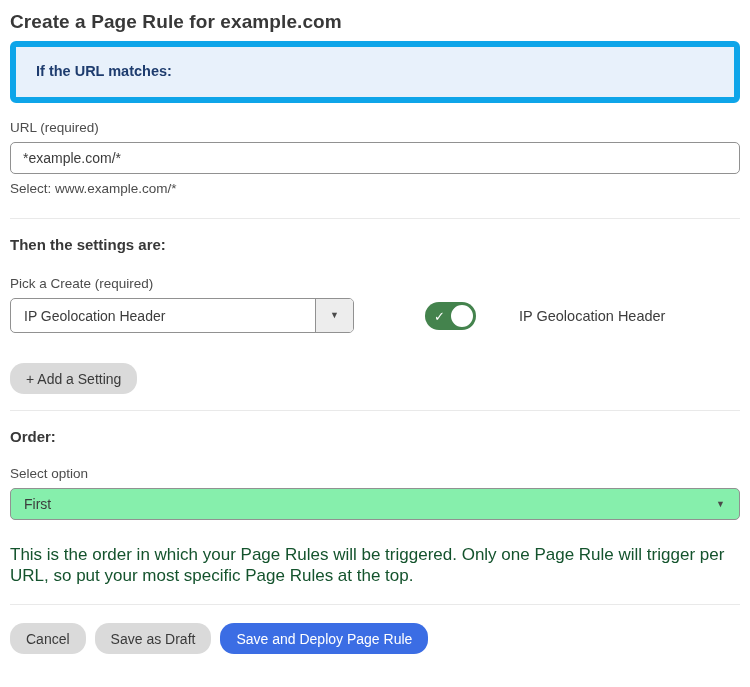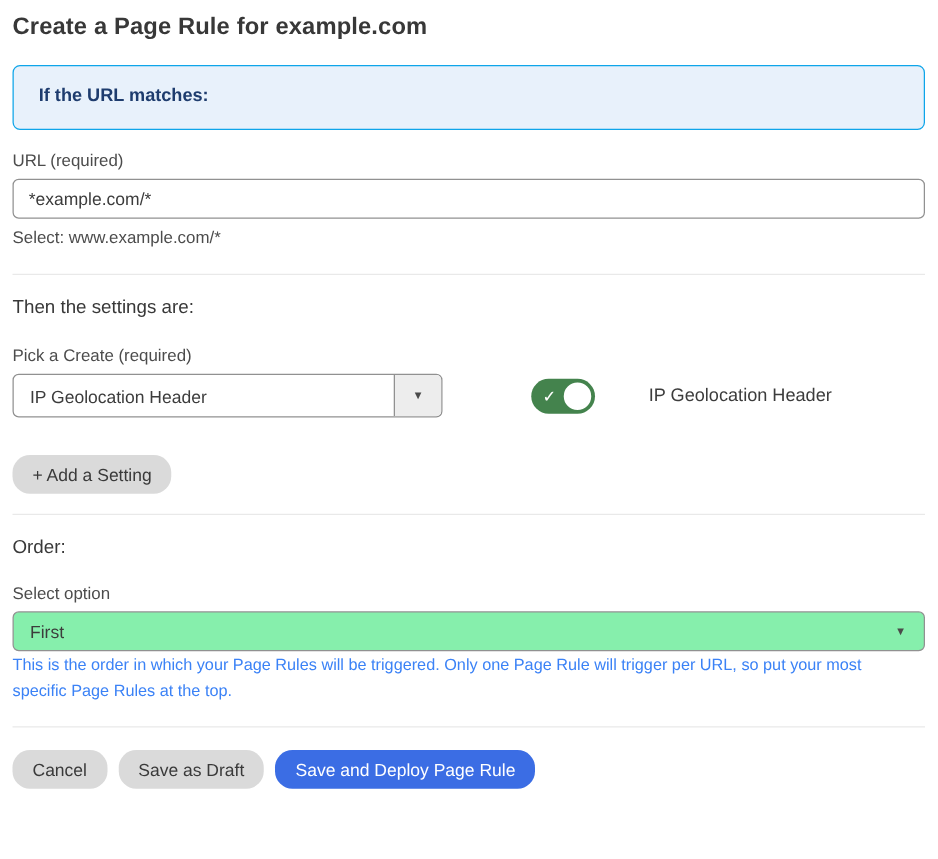--- a/index.html
+++ b/index.html
@@ -13,23 +13,23 @@
     overflow: hidden;
   }
   .page-title {
     font-size: 19px;
     font-weight: bold;
     color: #383838;
     letter-spacing: 0.1px;
     margin-top: 2px;
   }
   .info-box {
-    margin-top: 19px;
+    margin-top: 8px;
     background: #e8f1fb;
-    border: 1px solid #0ea5e9;
+    border: 6px solid #0ea5e9;
     border-radius: 6px;
     padding: 11px 20px 13px 20px;
     font-size: 14.5px;
     line-height: 26px;
     color: #1e3c6e;
   }
   .info-box .info-heading { font-weight: bold; }
   .info-box a.info-link {
     color: #2f6bd0;
     text-decoration: underline;
@@ -59,21 +59,21 @@
     margin-top: 7px;
   }
   .divider {
     border: none;
     border-top: 1px solid #e9e9e9;
     margin: 0;
   }
   .divider-1 { margin-top: 22px; }
   .section-heading {
     font-size: 15px;
-    font-weight: normal;
+    font-weight: bold;
     color: #383838;
     margin-top: 17px;
   }
   .picker-label { margin-top: 23px; }
   .controls-row {
     display: flex;
     align-items: center;
     margin-top: 0;
     gap: 28px;
   }
@@ -171,24 +171,24 @@
     background: #86efac;
     padding: 0 14px 0 13px;
     cursor: pointer;
   }
   .select-value {
     flex: 1;
     font-size: 14px;
     color: #3c3c3c;
   }
   .order-help {
-    font-size: 13px;
-    color: #3b82f6;
+    font-size: 17px;
+    color: #14532d;
     line-height: 21px;
-    margin-top: 0;
+    margin-top: 24px;
     max-width: 720px;
   }
   .divider-3 { margin-top: 18px; }
   .footer-row {
     display: flex;
     align-items: center;
     gap: 9px;
     margin-top: 18px;
   }
   .btn-primary {

